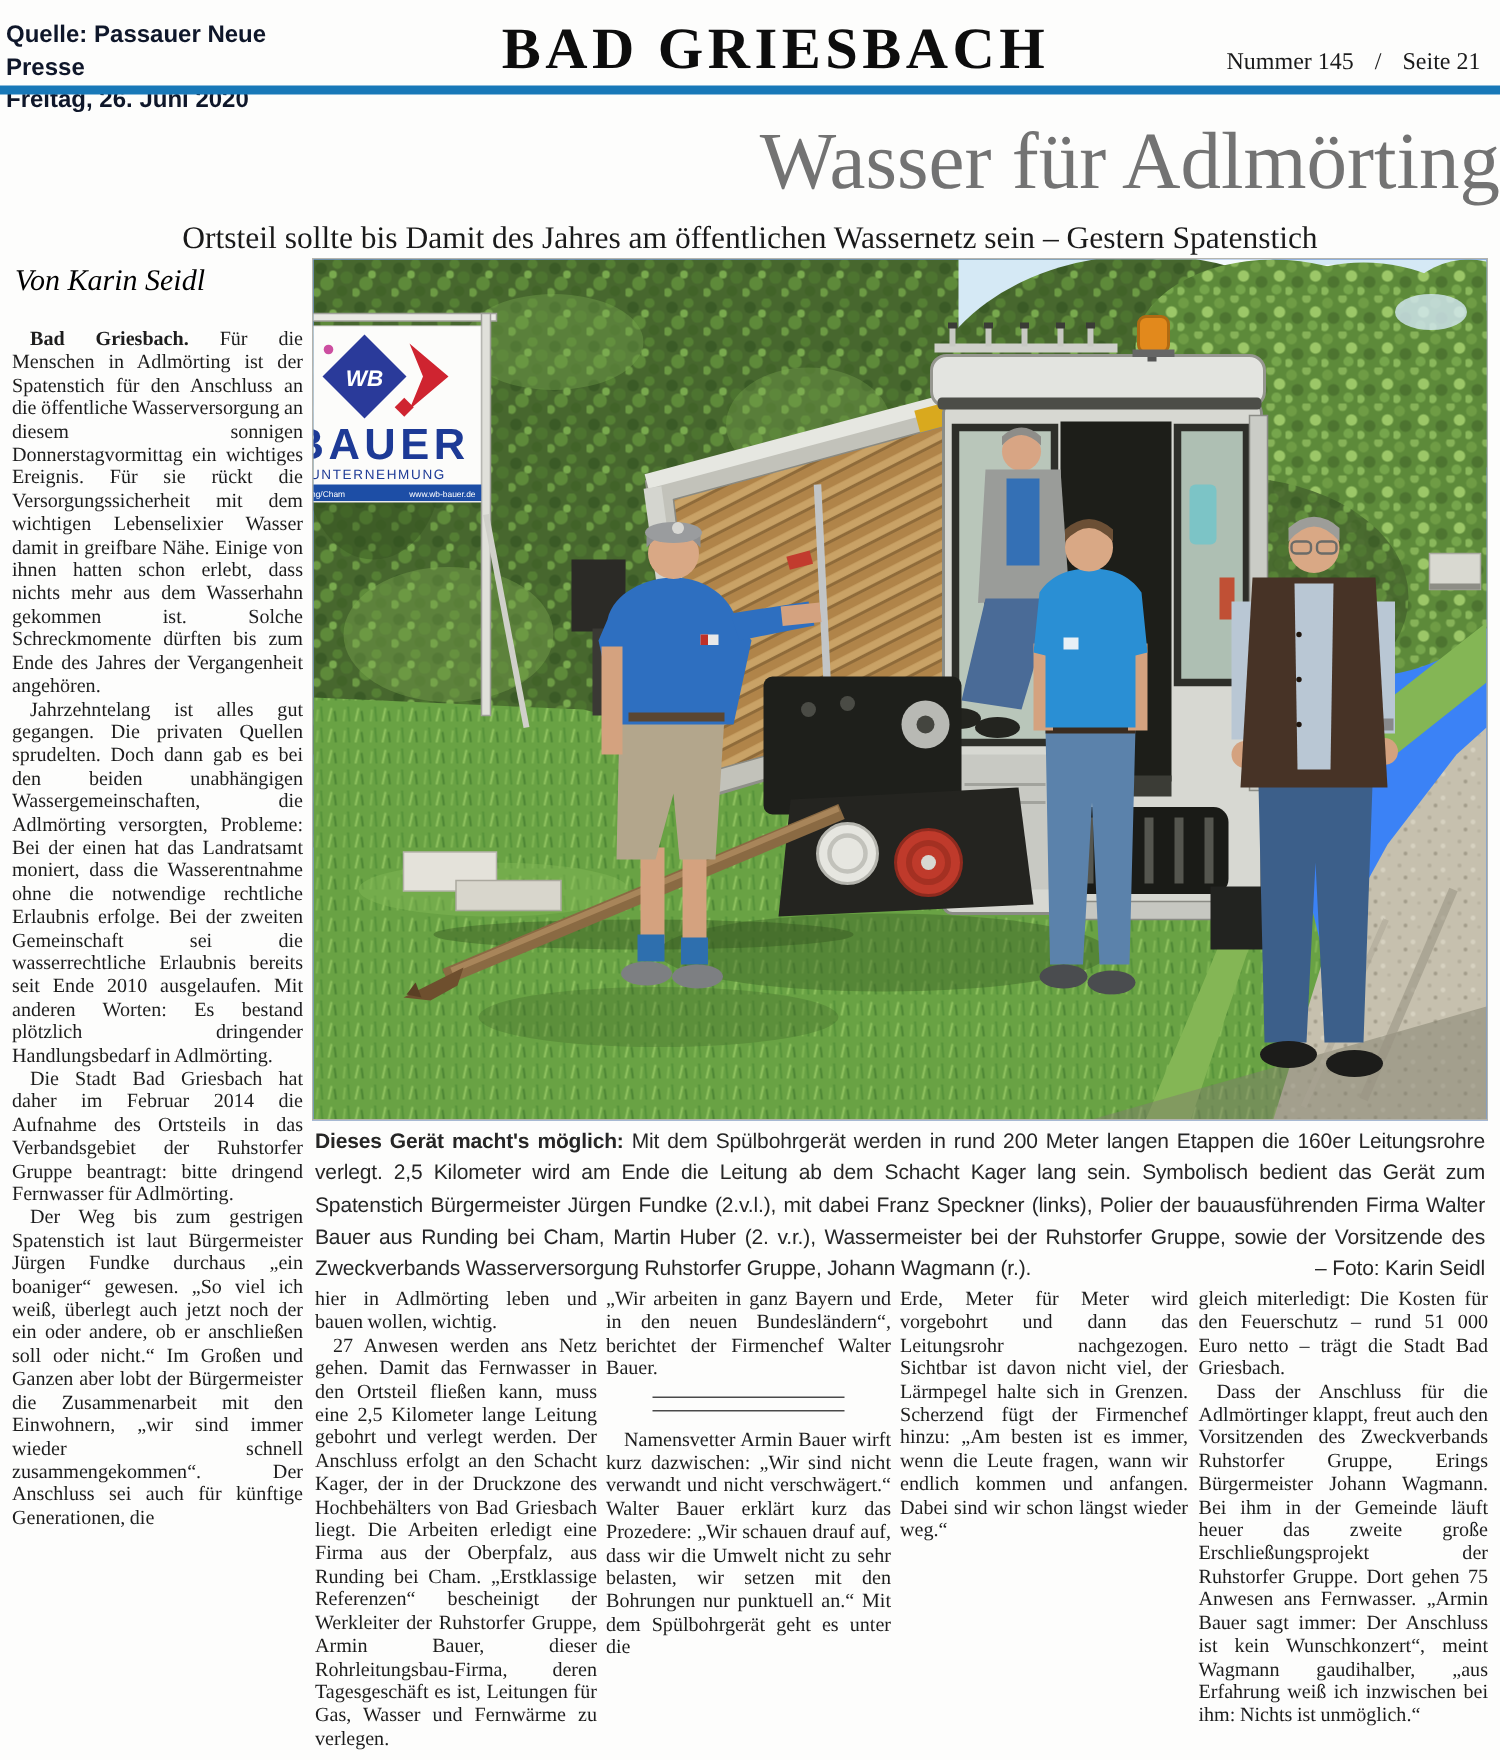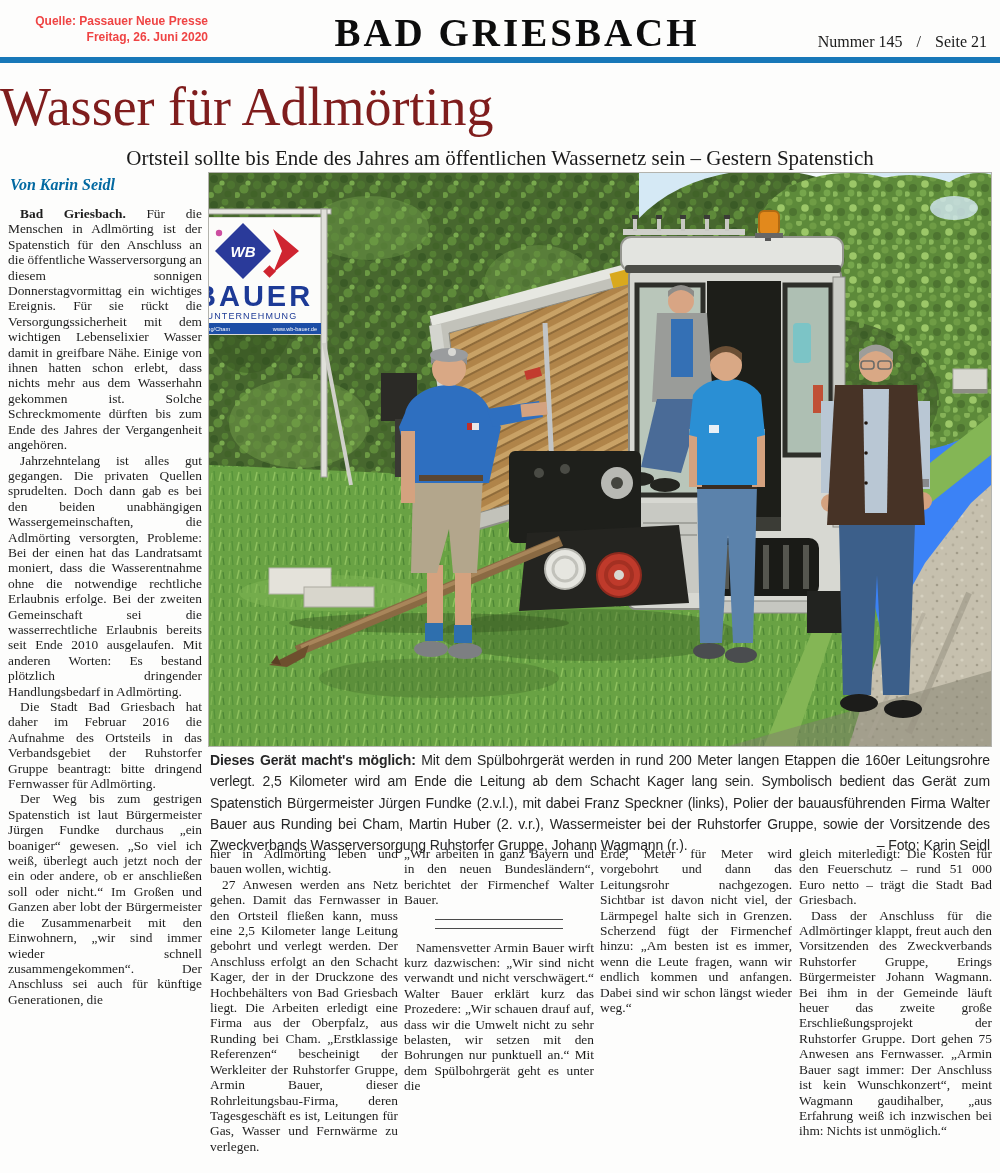--- a/index.html
+++ b/index.html
@@ -1,43 +1,43 @@
 <!DOCTYPE html>
 <html lang="de"><head>
 <meta charset="utf-8">
 <style>
   html,body{margin:0;padding:0;}
   body{width:1000px;height:1173px;position:relative;background:#fdfdfc;color:#1c1c1c;
        font-family:"Liberation Serif",serif;overflow:hidden;}
   
-  .masthead-left{position:absolute;left:4px;top:13px;width:204px;text-align:right;
-    font-family:"Liberation Sans",sans-serif;font-weight:bold;font-size:12px;line-height:1.35;color:#ef4444;}
+  .masthead-left{position:absolute;left:4px;top:13px;width:204px;text-align:left;
+    font-family:"Liberation Sans",sans-serif;font-weight:bold;font-size:16px;line-height:1.35;color:#0f172a;}
   .masthead-center{position:absolute;left:0;right:0;top:10px;text-align:center;
     font-size:39px;font-weight:bold;letter-spacing:3px;color:#0d0d0d;padding-left:34px;}
   .masthead-right{position:absolute;right:13px;top:33px;font-size:16px;color:#1a1a1a;}
   .masthead-right span{margin-left:10px;}
   .blue-rule{position:absolute;left:0;right:0;top:57px;height:6px;}
   
-  .headline{position:absolute;left:0;right:0;top:76px;text-align:left;
-    font-size:54px;font-weight:500;color:#7f1d1d;}
+  .headline{position:absolute;left:0;right:0;top:76px;text-align:right;
+    font-size:54px;font-weight:500;color:#737373;}
   .subheadline{position:absolute;left:0;right:0;top:146px;text-align:center;font-size:21px;color:#1a1a1a;}
-  .byline{position:absolute;left:10px;top:176px;font-size:16px;font-style:italic;color:#0369a1;font-weight:bold;}
+  .byline{position:absolute;left:10px;top:176px;font-size:20px;font-style:italic;color:#000000;}
   
   .photo{position:absolute;left:208px;top:172px;width:782px;height:573px;
     border:1px solid #b3b3ad;box-sizing:content-box;background:#3b82f6;}
   .photo svg{display:block;}
   
   .caption{position:absolute;left:210px;top:750px;width:780px;
     font-family:"Liberation Sans",sans-serif;font-size:14px;line-height:1.52;
     letter-spacing:-0.1px;text-align:justify;color:#262626;}
   .caption .lead{font-weight:bold;}
   .caption .credit{float:right;white-space:nowrap;}
   
   .col{position:absolute;text-align:justify;font-size:13.4px;line-height:15.4px;
-    color:#1d1d1d;hyphens:auto;-webkit-hyphens:auto;word-spacing:-0.3px;}
+    color:#1d1d1d;hyphens:auto;-webkit-hyphens:auto;word-spacing:-0.3px;margin-top:12px;}
   .col p{margin:0;text-indent:12px;}
   .col p.noindent{text-indent:0;}
   #col1{left:8px;top:206px;width:194px;}
   #col2{left:210px;top:846px;width:188px;}
   #col3{left:404px;top:846px;width:190px;}
   #col4{left:600px;top:846px;width:192px;}
   #col5{left:799px;top:846px;width:193px;}
   .subhead{margin:11px 0;text-align:center;}
   .subhead .shtext{font-size:16.5px;line-height:1.27;color:#161616;text-indent:0;}
   .subhead .rule{height:1px;background:#4a4a4a;width:128px;margin:8px auto;}
@@ -51,21 +51,21 @@
 </div>
 <div class="masthead-center">BAD GRIESBACH</div>
 <div class="masthead-right">
   <span>Nummer 145</span>
   <span>/</span>
   <span>Seite 21</span>
 </div>
 <div class="blue-rule" style="background: rgb(24, 120, 184);"></div>
 
 <div class="headline">Wasser für Adlmörting</div>
-<div class="subheadline">Ortsteil sollte bis Ende des Jahres am öffentlichen Wassernetz sein – Gestern Spatenstich</div>
+<div class="subheadline">Ortsteil sollte bis Damit des Jahres am öffentlichen Wassernetz sein – Gestern Spatenstich</div>
 <div class="byline">Von Karin Seidl</div>
 
 <div class="photo">
 <svg width="782" height="573" viewBox="0 0 782 573" xmlns="http://www.w3.org/2000/svg">
   <defs>
     <pattern id="leaf" width="26" height="26" patternUnits="userSpaceOnUse">
       <rect width="26" height="26" fill="#47672e"></rect>
       <circle cx="5" cy="6" r="4" fill="#3a5a26"></circle>
           <circle cx="16" cy="3" r="3.4" fill="#557f34"></circle>
       <circle cx="22" cy="12" r="4.2" fill="#4d7430"></circle>
@@ -326,21 +326,21 @@
 </svg>
 </div>
 
 <div class="caption">
   <p style="margin:0"><span class="lead">Dieses Gerät macht's möglich:</span><span> Mit dem Spülbohrgerät werden in rund 200 Meter langen Etappen die 160er Leitungsrohre verlegt. 2,5 Kilometer wird am Ende die Leitung ab dem Schacht Kager lang sein. Symbolisch bedient das Gerät zum Spatenstich Bürgermeister Jürgen Fundke (2.v.l.), mit dabei Franz Speckner (links), Polier der bauausführenden Firma Walter Bauer aus Runding bei Cham, Martin Huber (2. v.r.), Wassermeister bei der Ruhstorfer Gruppe, sowie der Vorsitzende des Zweckverbands Wasserversorgung Ruhstorfer Gruppe, Johann Wagmann (r.).</span><span class="credit">– Foto: Karin Seidl</span></p>
 </div>
 
 <div class="col" id="col1">
   <p class="noindent" style="text-indent:12px"><b>Bad Griesbach.</b><span> Für die Menschen in Adlmörting ist der Spatenstich für den Anschluss an die öffentliche Wasserversorgung an diesem sonnigen Donnerstagvormittag ein wichtiges Ereignis. Für sie rückt die Versorgungssicherheit mit dem wichtigen Lebenselixier Wasser damit in greifbare Nähe. Einige von ihnen hatten schon erlebt, dass nichts mehr aus dem Wasserhahn gekommen ist. Solche Schreckmomente dürften bis zum Ende des Jahres der Vergangenheit angehören.</span></p>
   <p>Jahrzehntelang ist alles gut gegangen. Die privaten Quellen sprudelten. Doch dann gab es bei den beiden unabhängigen Wassergemeinschaften, die Adlmörting versorgten, Probleme: Bei der einen hat das Landratsamt moniert, dass die Wasserentnahme ohne die notwendige rechtliche Erlaubnis erfolge. Bei der zweiten Gemeinschaft sei die wasserrechtliche Erlaubnis bereits seit Ende 2010 ausgelaufen. Mit anderen Worten: Es bestand plötzlich dringender Handlungsbedarf in Adlmörting.</p>
-  <p>Die Stadt Bad Griesbach hat daher im Februar 2016 die Aufnahme des Ortsteils in das Verbandsgebiet der Ruhstorfer Gruppe beantragt: bitte dringend Fernwasser für Adlmörting.</p>
+  <p>Die Stadt Bad Griesbach hat daher im Februar 2014 die Aufnahme des Ortsteils in das Verbandsgebiet der Ruhstorfer Gruppe beantragt: bitte dringend Fernwasser für Adlmörting.</p>
   <p>Der Weg bis zum gestrigen Spatenstich ist laut Bürgermeister Jürgen Fundke durchaus „ein boaniger“ gewesen. „So viel ich weiß, überlegt auch jetzt noch der ein oder andere, ob er anschließen soll oder nicht.“ Im Großen und Ganzen aber lobt der Bürgermeister die Zusammenarbeit mit den Einwohnern, „wir sind immer wieder schnell zusammengekommen“. Der Anschluss sei auch für künftige Generationen, die</p>
 </div>
 
 <div class="col" id="col2">
   <p class="noindent">hier in Adlmörting leben und bauen wollen, wichtig.</p>
   <p>27 Anwesen werden ans Netz gehen. Damit das Fernwasser in den Ortsteil fließen kann, muss eine 2,5 Kilometer lange Leitung gebohrt und verlegt werden. Der Anschluss erfolgt an den Schacht Kager, der in der Druckzone des Hochbehälters von Bad Griesbach liegt. Die Arbeiten erledigt eine Firma aus der Oberpfalz, aus Runding bei Cham. „Erstklassige Referenzen“ bescheinigt der Werkleiter der Ruhstorfer Gruppe, Armin Bauer, dieser Rohrleitungsbau-Firma, deren Tagesgeschäft es ist, Leitungen für Gas, Wasser und Fernwärme zu verlegen.</p>
 </div>
 
 <div class="col" id="col3">
   <p class="noindent">„Wir arbeiten in ganz Bayern und in den neuen Bundesländern“, berichtet der Firmenchef Walter Bauer.</p>

